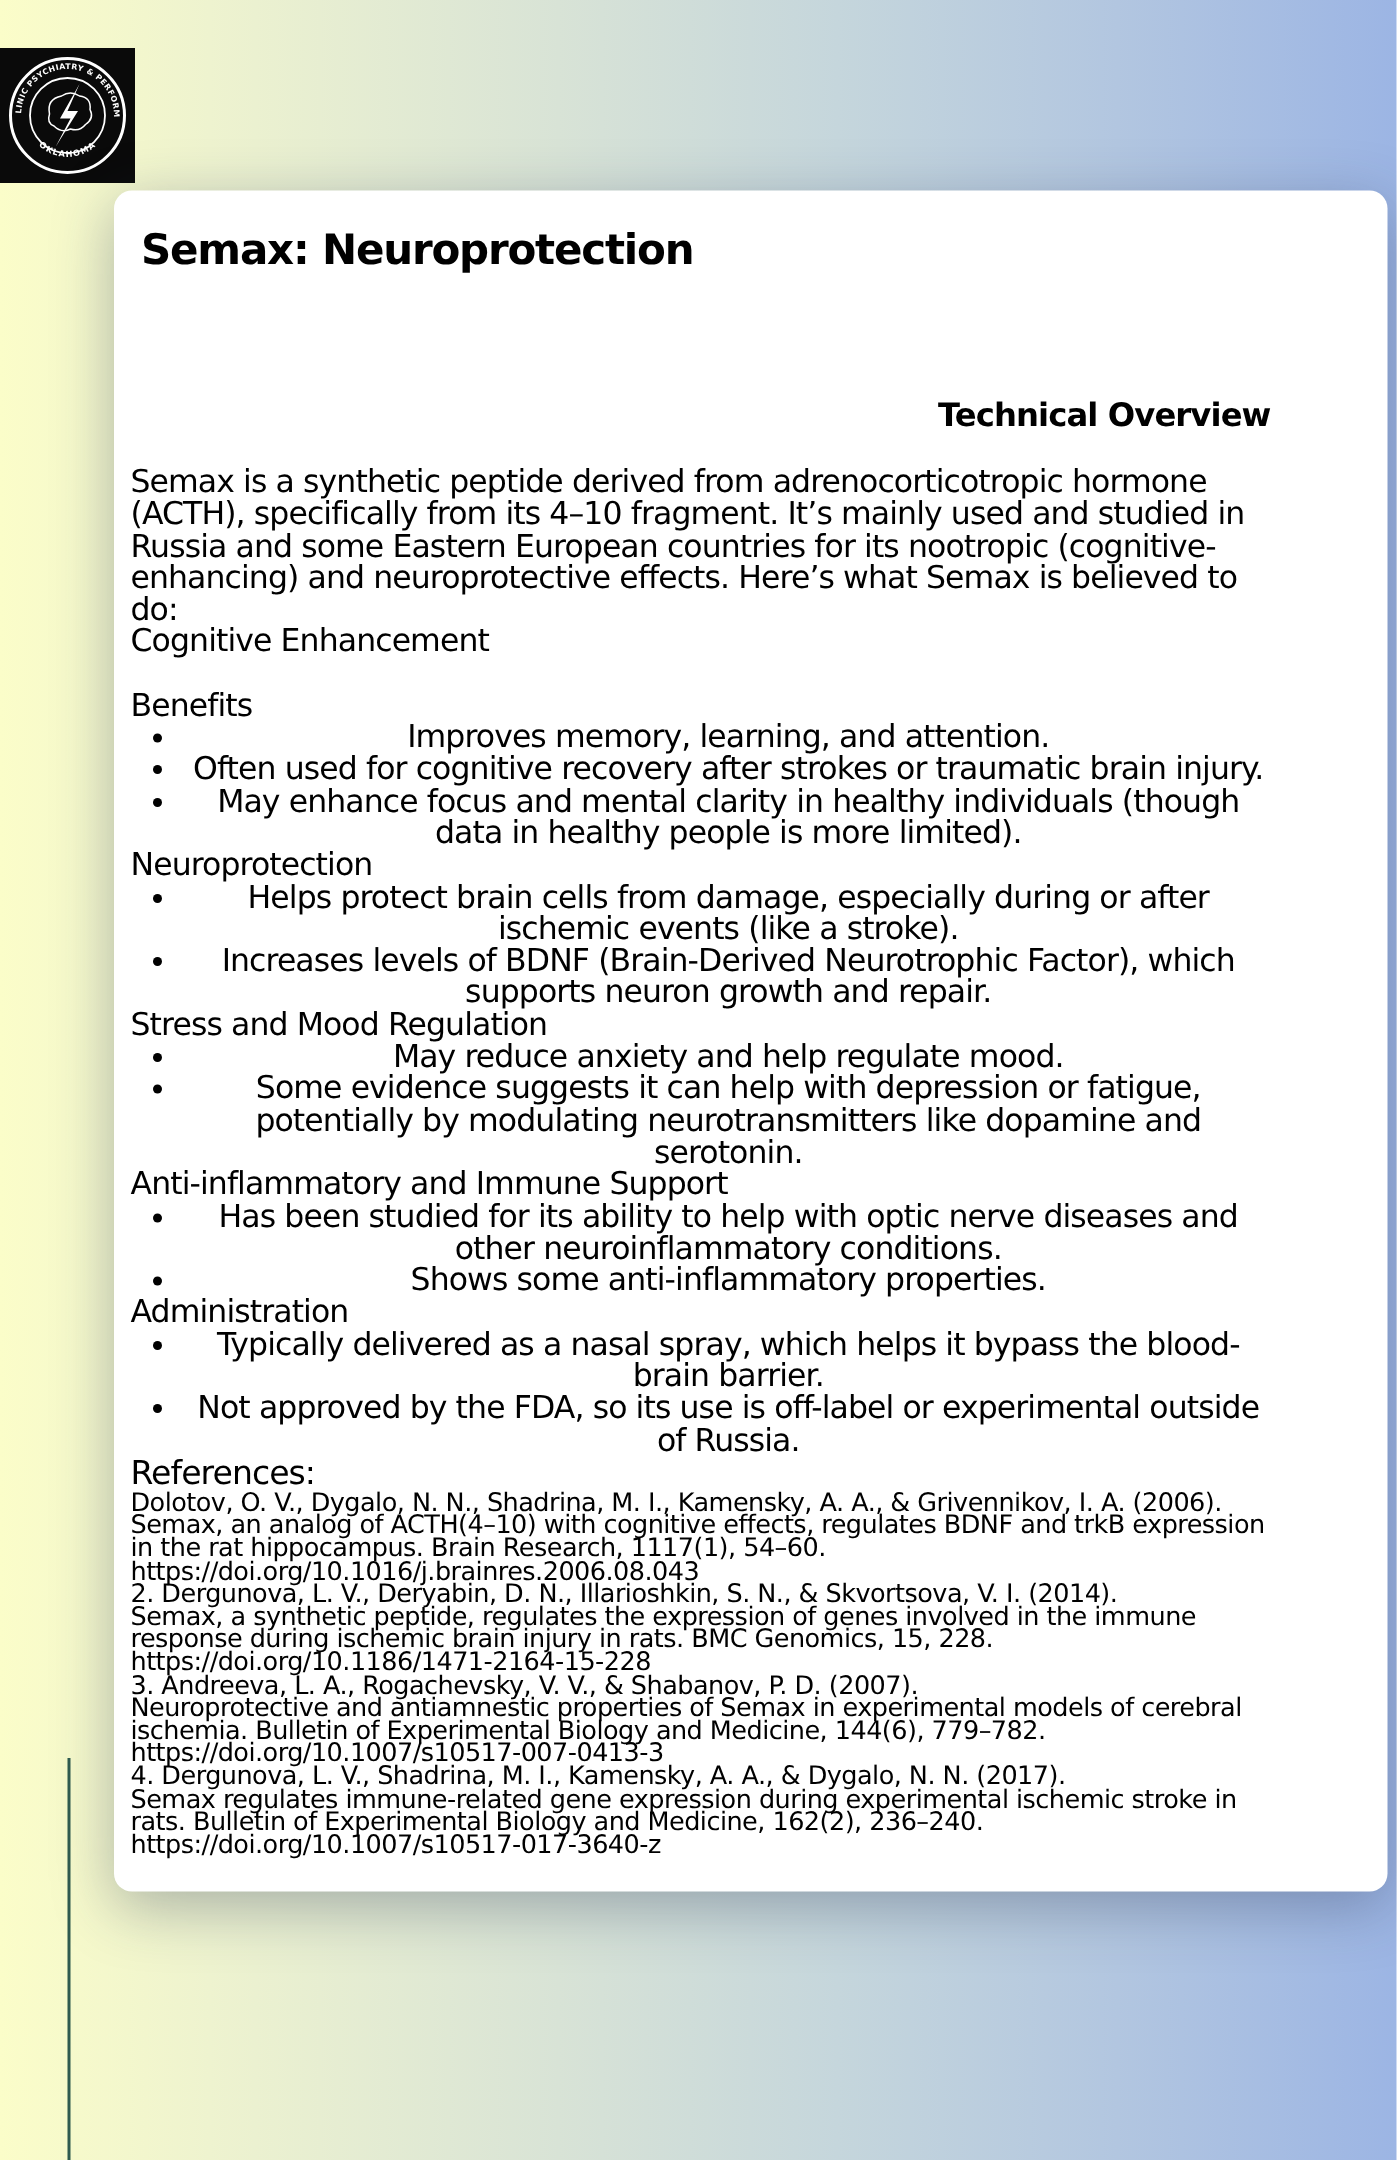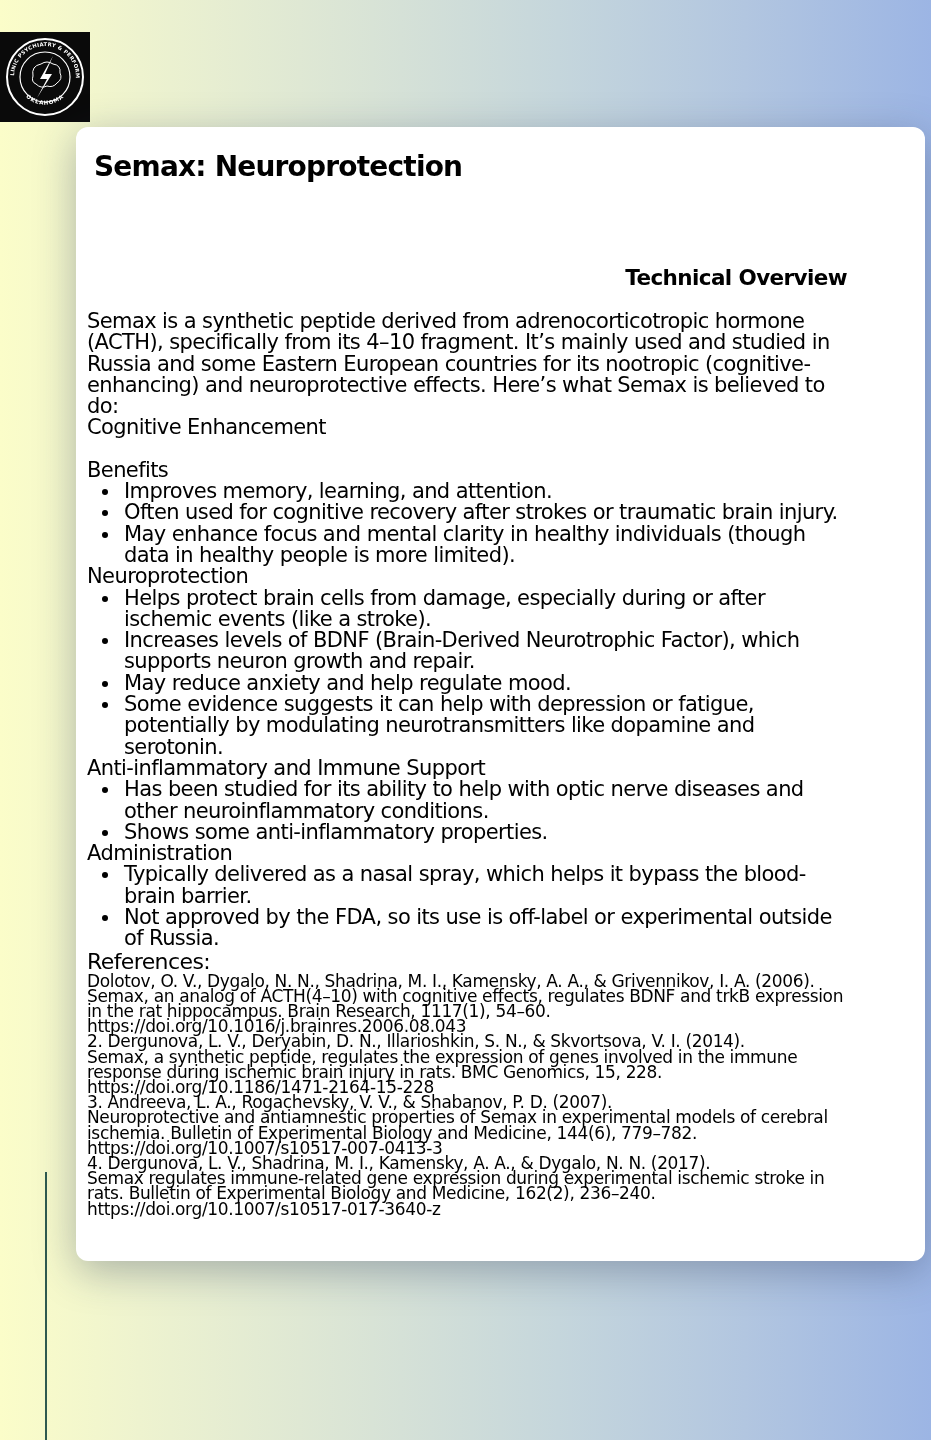--- a/index.html
+++ b/index.html
@@ -30,21 +30,21 @@
       font-size: 28px; letter-spacing: -0.8px; line-height: 40px;
     }
     .content {
       position: absolute; left: 11px; top: 138px; width: 760px;
       font-family: "DejaVu Sans", sans-serif;
       font-size: 21px; line-height: 21.3px; letter-spacing: -0.6px;
     }
     .h2 { font-weight: bold; font-size: 21.5px; margin: 0; line-height: 26px; letter-spacing: -0.6px; text-align: right; }
     .para { margin: 20px 0 0 0; }
     .benefits-h { font-weight: normal; margin-top: 21px; }
-    ul { margin: 0; padding-left: 37px; list-style: none; }
+    ul { margin: 0; padding-left: 37px; list-style: none; text-align: center; }
     li { position: relative; }
     li::before {
       content: ""; position: absolute; left: -22px; top: 8px;
       width: 6px; height: 6px; border-radius: 50%; background: #000;
     }
     .refs { }
     .refs-h { font-size: 22px; line-height: 24px; }
     .ref-body { font-size: 17px; line-height: 15.2px; letter-spacing: -0.35px; }
   </style>
 </head>
@@ -85,20 +85,21 @@
       <li>Often used for cognitive recovery after strokes or traumatic brain injury.</li>
       <li>May enhance focus and mental clarity in healthy individuals (though data in healthy people is more limited).</li>
     </ul>
 
     <div>Neuroprotection</div>
     <ul>
       <li>Helps protect brain cells from damage, especially during or after ischemic events (like a stroke).</li>
       <li>Increases levels of BDNF (Brain-Derived Neurotrophic Factor), which supports neuron growth and repair.</li>
     </ul>
 
+    <div>Stress and Mood Regulation</div>
     <ul>
       <li>May reduce anxiety and help regulate mood.</li>
       <li>Some evidence suggests it can help with depression or fatigue, potentially by modulating neurotransmitters like dopamine and serotonin.</li>
     </ul>
 
     <div>Anti-inflammatory and Immune Support</div>
     <ul>
       <li>Has been studied for its ability to help with optic nerve diseases and other neuroinflammatory conditions.</li>
       <li>Shows some anti-inflammatory properties.</li>
     </ul>

